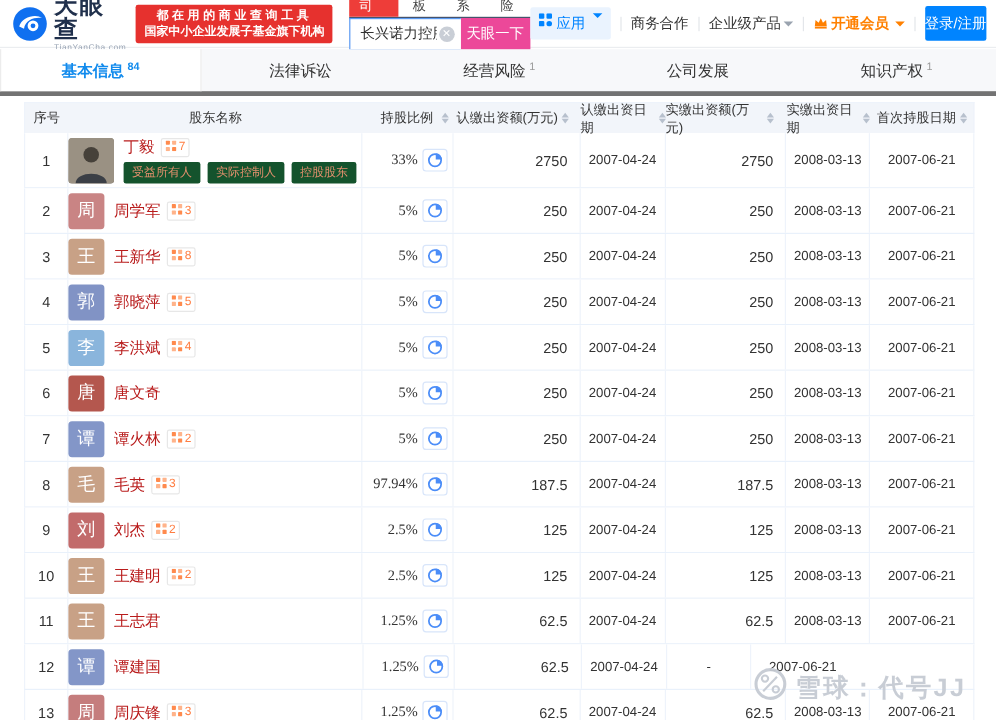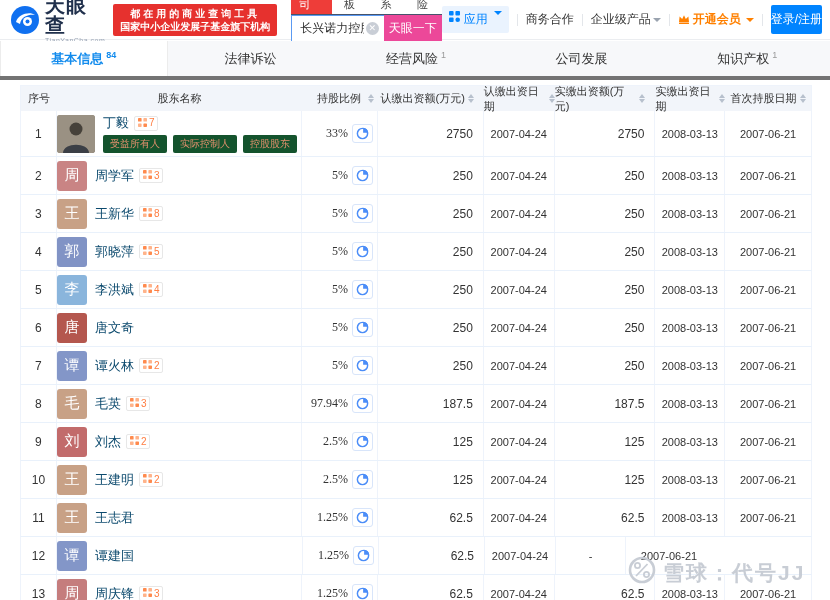--- a/index.html
+++ b/index.html
@@ -82,21 +82,21 @@
   .c7 { width:70px; justify-content:center; font-size:11px; }
   .c8 { width:86px; justify-content:center; font-size:11px; }
   .thead .c2 { justify-content:center; }
   .thead .c5,.thead .c7,.thead .c8 { font-size:11px; }
 
   .avatar { width:30px; height:30px; border-radius:3px; color:#fff; font-size:15px;
             display:flex; align-items:center; justify-content:center; flex:0 0 auto; }
   .avatar.photo { width:38px; height:38px; background:linear-gradient(135deg,#aaa294 0%,#7d7466 60%,#5d554a 100%); overflow:hidden; }
   .namewrap { margin-left:8px; display:flex; flex-direction:column; justify-content:center; gap:3px; }
   .nameline { display:flex; align-items:center; gap:5px; }
-  .name-link { color:#0c4a6e; font-size:13px; text-decoration:none; cursor:pointer; white-space:nowrap; }
+  .name-link { color:#b91c1c; font-size:13px; text-decoration:none; cursor:pointer; white-space:nowrap; }
   .rel-badge { display:inline-flex; align-items:center; gap:2px; border:1px solid #e7e7e7; border-radius:2px;
                padding:1px 3px; font-size:10px; color:#ff7d41; cursor:pointer; line-height:1; background:#fff; }
   .tagline { display:flex; gap:6px; }
   .tag { background:#14532d; color:#e2906d; font-size:10px; padding:2px 7px; border-radius:2px; white-space:nowrap; }
   .pie-chip { width:21px; height:19px; border:1px solid #d8e5fa; border-radius:3px; background:#fff;
               display:flex; align-items:center; justify-content:center; cursor:pointer; }
 
   
   .watermark { position:absolute; left:628px; top:556px; display:flex; align-items:center; gap:7px;
                color:#c6cbd3; font-size:21px; font-weight:bold; white-space:nowrap; z-index:6; opacity:.95;

